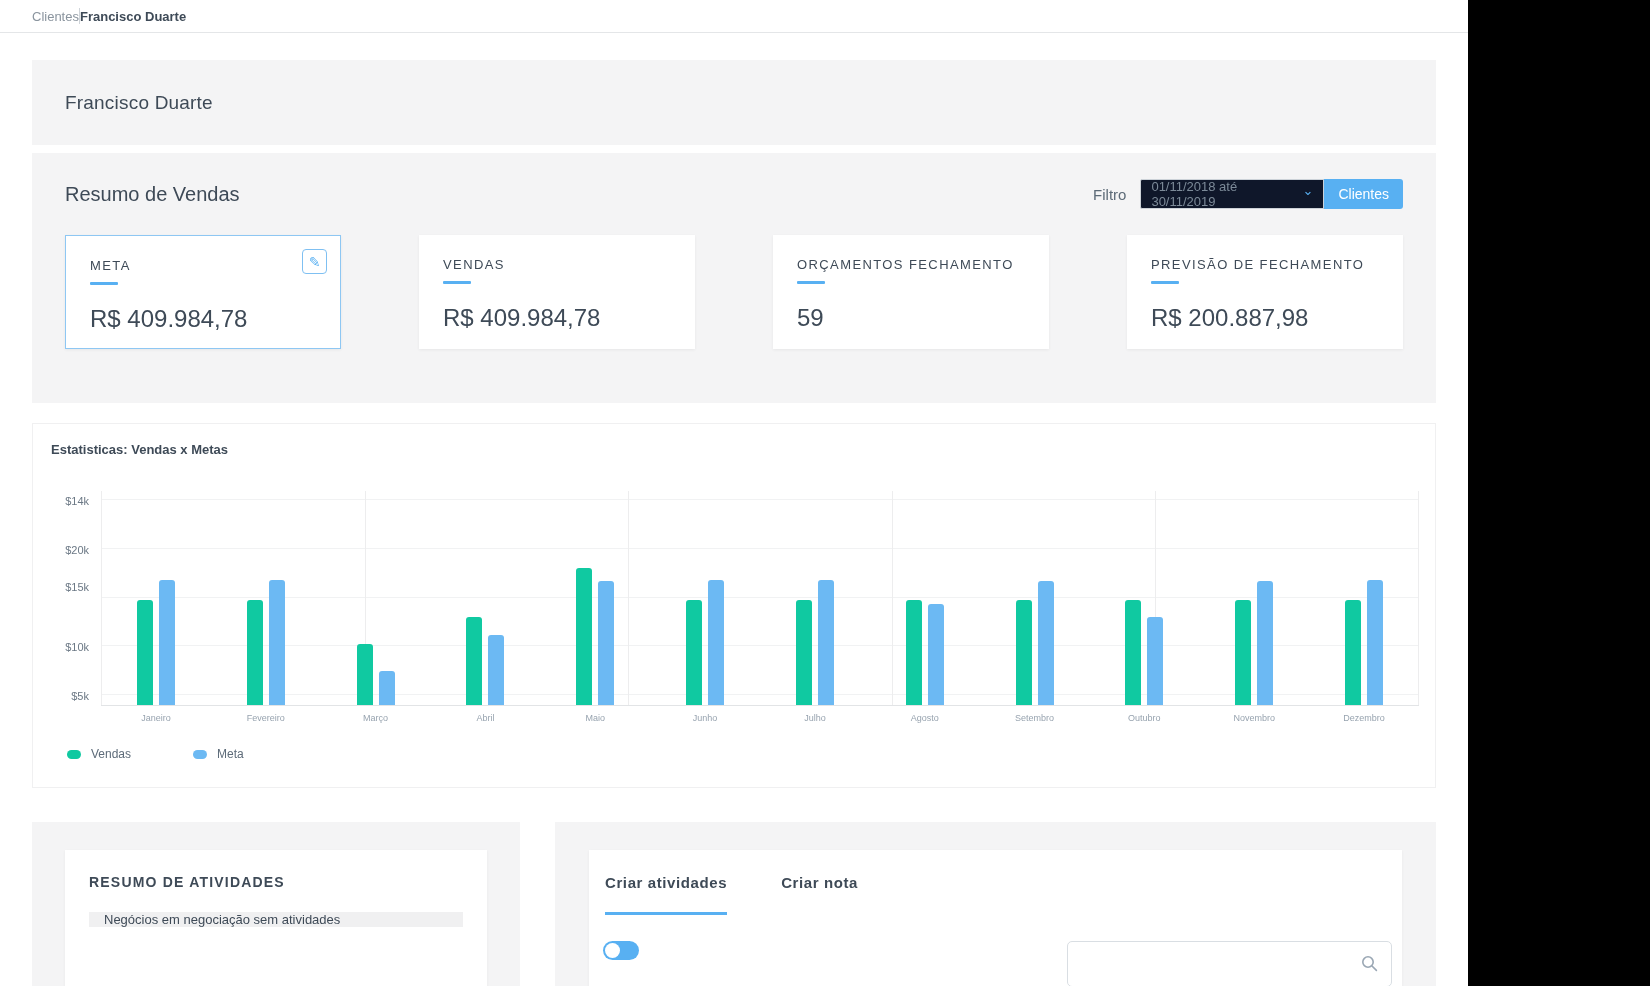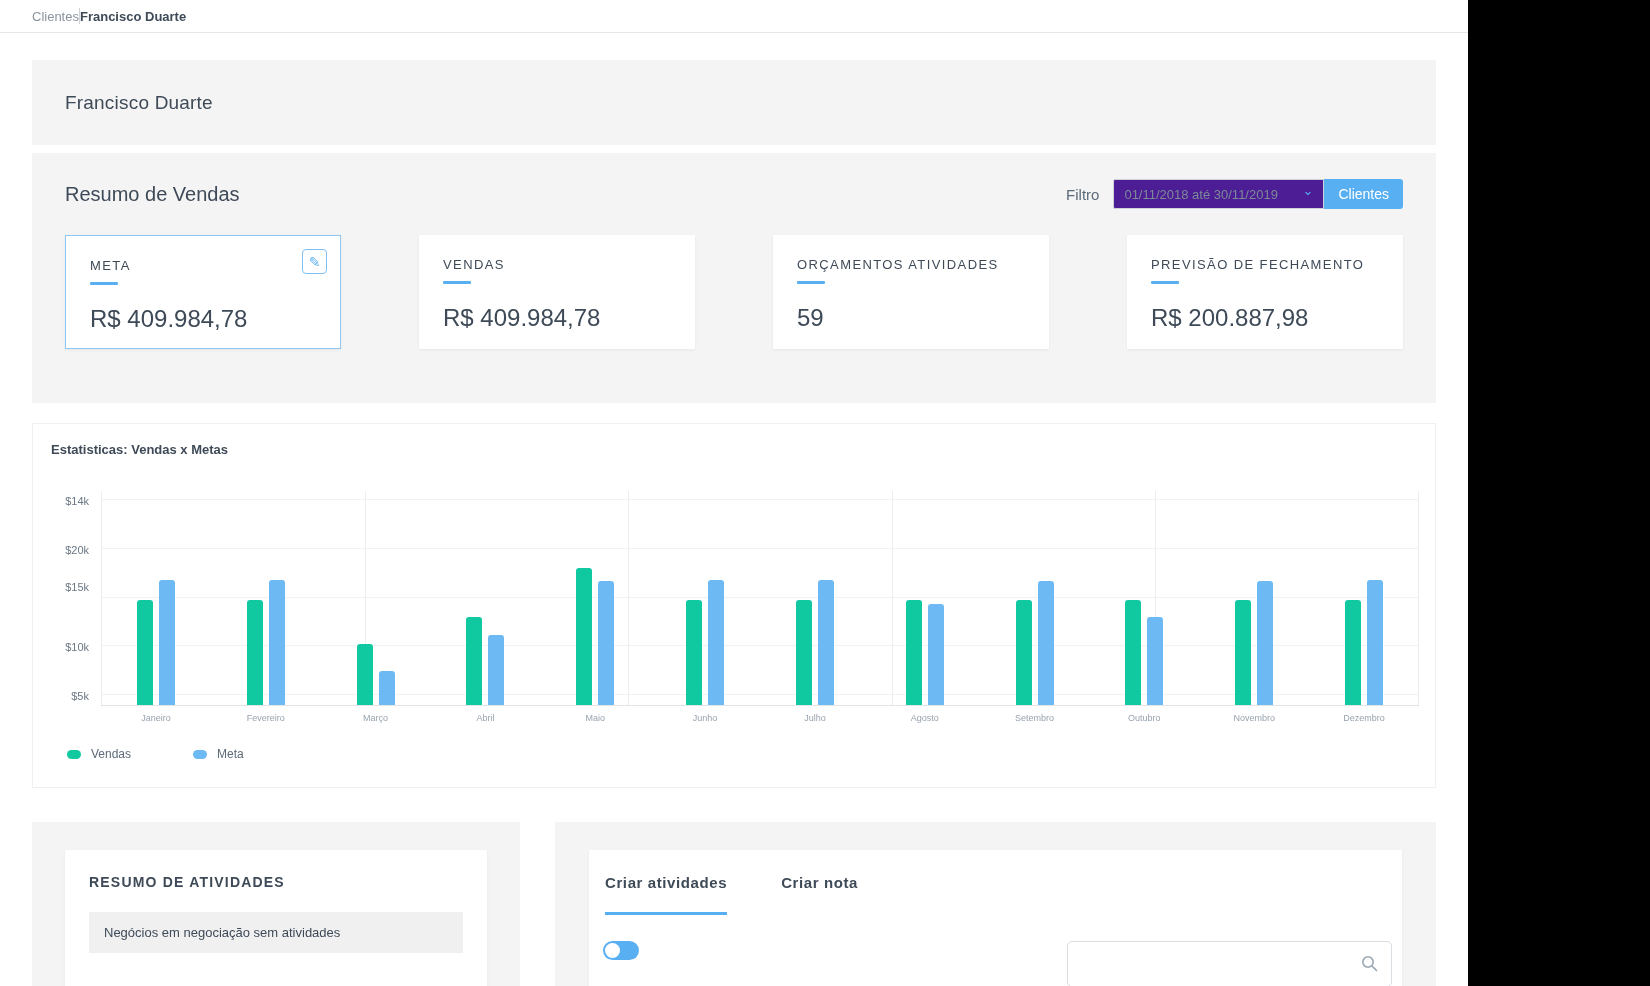--- a/index.html
+++ b/index.html
@@ -23,21 +23,21 @@
   
   .panel { background: #f4f4f5; margin: 0 32px; }
   .header-panel { margin-top: 27px; height: 85px; display: flex; align-items: center; padding-left: 33px; }
   .header-panel h1 { font-size: 19px; font-weight: 500; color: #3e4a57; letter-spacing: 0.2px; }
 
   .sales-panel { margin-top: 8px; padding: 26px 33px 54px; }
   .sales-header { display: flex; justify-content: space-between; align-items: center; }
   .sales-header h2 { font-size: 20px; font-weight: 500; color: #3e4a57; }
   .filter-row { display: flex; align-items: center; }
   .filter-label { font-size: 15px; color: #5c6a77; margin-right: 14px; }
-  .date-select { width: 211px; height: 30px; background: #4c1d95; border: 1px solid #ccd2d8; display: flex; align-items: center; justify-content: space-between; padding: 0 10px; font-size: 13px; color: #7c8a98; cursor: pointer; border-radius: 2px 0 0 2px; }
+  .date-select { width: 184px; height: 30px; background: #0f172a; border: 1px solid #ccd2d8; display: flex; align-items: center; justify-content: space-between; padding: 0 10px; font-size: 13px; color: #7c8a98; cursor: pointer; border-radius: 2px 0 0 2px; }
   .date-select .chevron { color: #58b0f2; font-size: 13px; line-height: 8px; margin-top: -6px; }
   .apply-btn { height: 30px; padding: 0 14px; background: #58b0f2; border: none; color: #fff; font-size: 14px; font-family: inherit; border-radius: 0 3px 3px 0; cursor: pointer; }
 
   .cards-row { display: flex; justify-content: space-between; margin-top: 26px; }
   .stat-card { width: 276px; height: 114px; background: #fff; padding: 22px 24px; position: relative; box-shadow: 0 1px 3px rgba(0,0,0,0.06); }
   .stat-card.meta { border: 1px solid #8ec7f3; }
   .stat-label { font-size: 13px; letter-spacing: 1.4px; font-weight: 500; color: #3e4a57; }
   .stat-accent { width: 28px; height: 3px; background: #58b0f2; margin-top: 9px; border-radius: 1px; }
   .stat-value { font-size: 24px; font-weight: 500; color: #3e4a57; margin-top: 20px; }
   .edit-btn { position: absolute; top: 13px; right: 13px; width: 25px; height: 25px; background: #fff; border: 1px solid #7fc0f2; border-radius: 4px; cursor: pointer; display: flex; align-items: center; justify-content: center; }
@@ -64,21 +64,21 @@
   .legend-pill { width: 14px; height: 9px; border-radius: 5px; }
 
   
   .bottom-row { display: flex; gap: 35px; margin: 34px 32px 0; }
   .bottom-panel { background: #f4f4f5; height: 400px; }
   .bottom-panel.left { width: 488px; padding: 28px 33px; }
   .bottom-panel.right { width: 881px; padding: 28px 34px; }
   .white-card { background: #fff; box-shadow: 0 1px 3px rgba(0,0,0,0.05); height: 100%; }
   .activities-card { padding: 24px; }
   .card-title { font-size: 14px; letter-spacing: 1.2px; font-weight: 600; color: #3e4a57; }
-  .list-item { margin-top: 22px; background: #f0f0f1; padding: 13px 15px; font-size: 13px; color: #3e4a57; cursor: pointer; }
+  .list-item { margin-top: 22px; background: #f0f0f1; padding: 0 15px; font-size: 13px; color: #3e4a57; cursor: pointer; }
 
   .create-card { padding: 24px 10px 24px 14px; }
   .tabs { display: flex; gap: 54px; padding-left: 2px; }
   .tab { font-size: 15px; letter-spacing: 0.6px; font-weight: 600; color: #3e4a57; cursor: pointer; padding-bottom: 21px; }
   .tab.active { border-bottom: 3px solid #58b0f2; }
   .create-row { margin-top: 26px; display: flex; align-items: flex-start; justify-content: space-between; }
   .toggle { width: 36px; height: 19px; border-radius: 10px; background: #58b0f2; position: relative; cursor: pointer; flex: none; }
   .toggle .knob { position: absolute; top: 2px; left: 2px; width: 15px; height: 15px; border-radius: 50%; background: #fff; }
   .search-input { width: 325px; height: 46px; border: 1px solid #d9dee3; border-radius: 5px; background: #fff; position: relative; margin-right: 0; }
   .search-input svg { position: absolute; right: 13px; top: 13px; }
@@ -121,21 +121,21 @@
         <div class="stat-label">META</div>
         <div class="stat-accent"></div>
         <div class="stat-value">R$ 409.984,78</div>
       </div>
       <div class="stat-card">
         <div class="stat-label">VENDAS</div>
         <div class="stat-accent"></div>
         <div class="stat-value">R$ 409.984,78</div>
       </div>
       <div class="stat-card">
-        <div class="stat-label">ORÇAMENTOS ATIVIDADES</div>
+        <div class="stat-label">ORÇAMENTOS FECHAMENTO</div>
         <div class="stat-accent"></div>
         <div class="stat-value">59</div>
       </div>
       <div class="stat-card">
         <div class="stat-label">PREVISÃO DE FECHAMENTO</div>
         <div class="stat-accent"></div>
         <div class="stat-value">R$ 200.887,98</div>
       </div>
     </div>
   </div>

